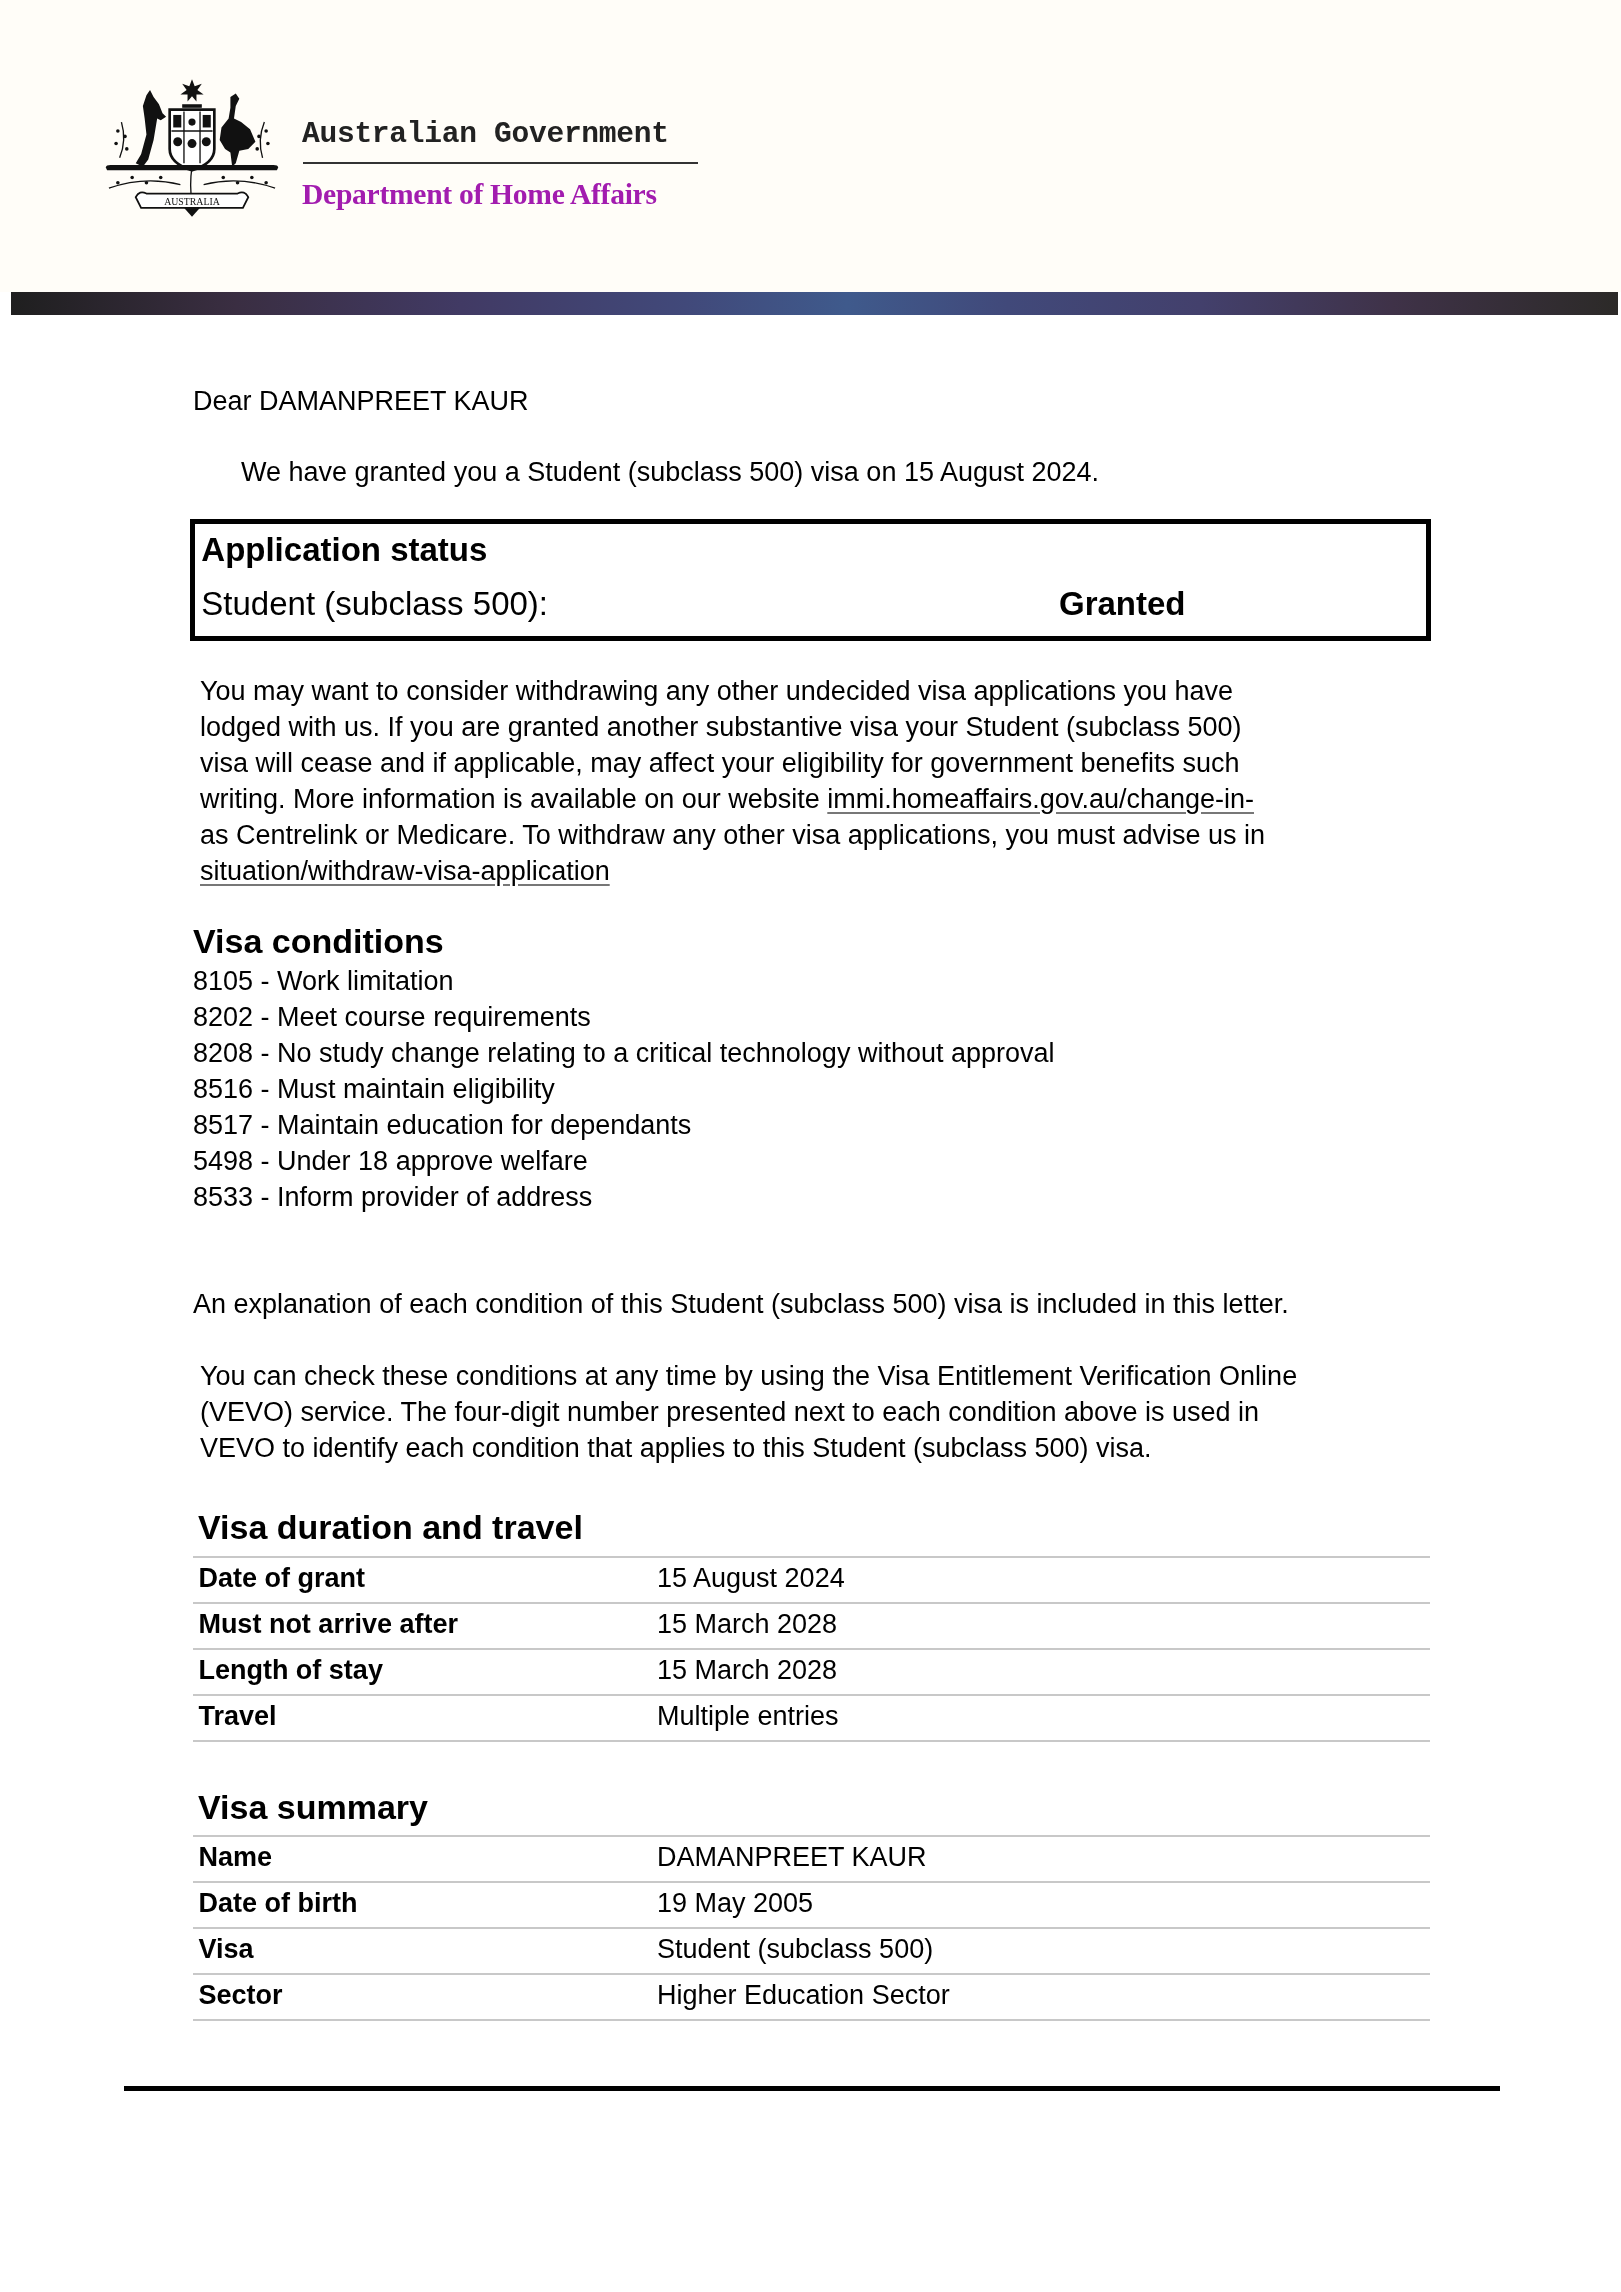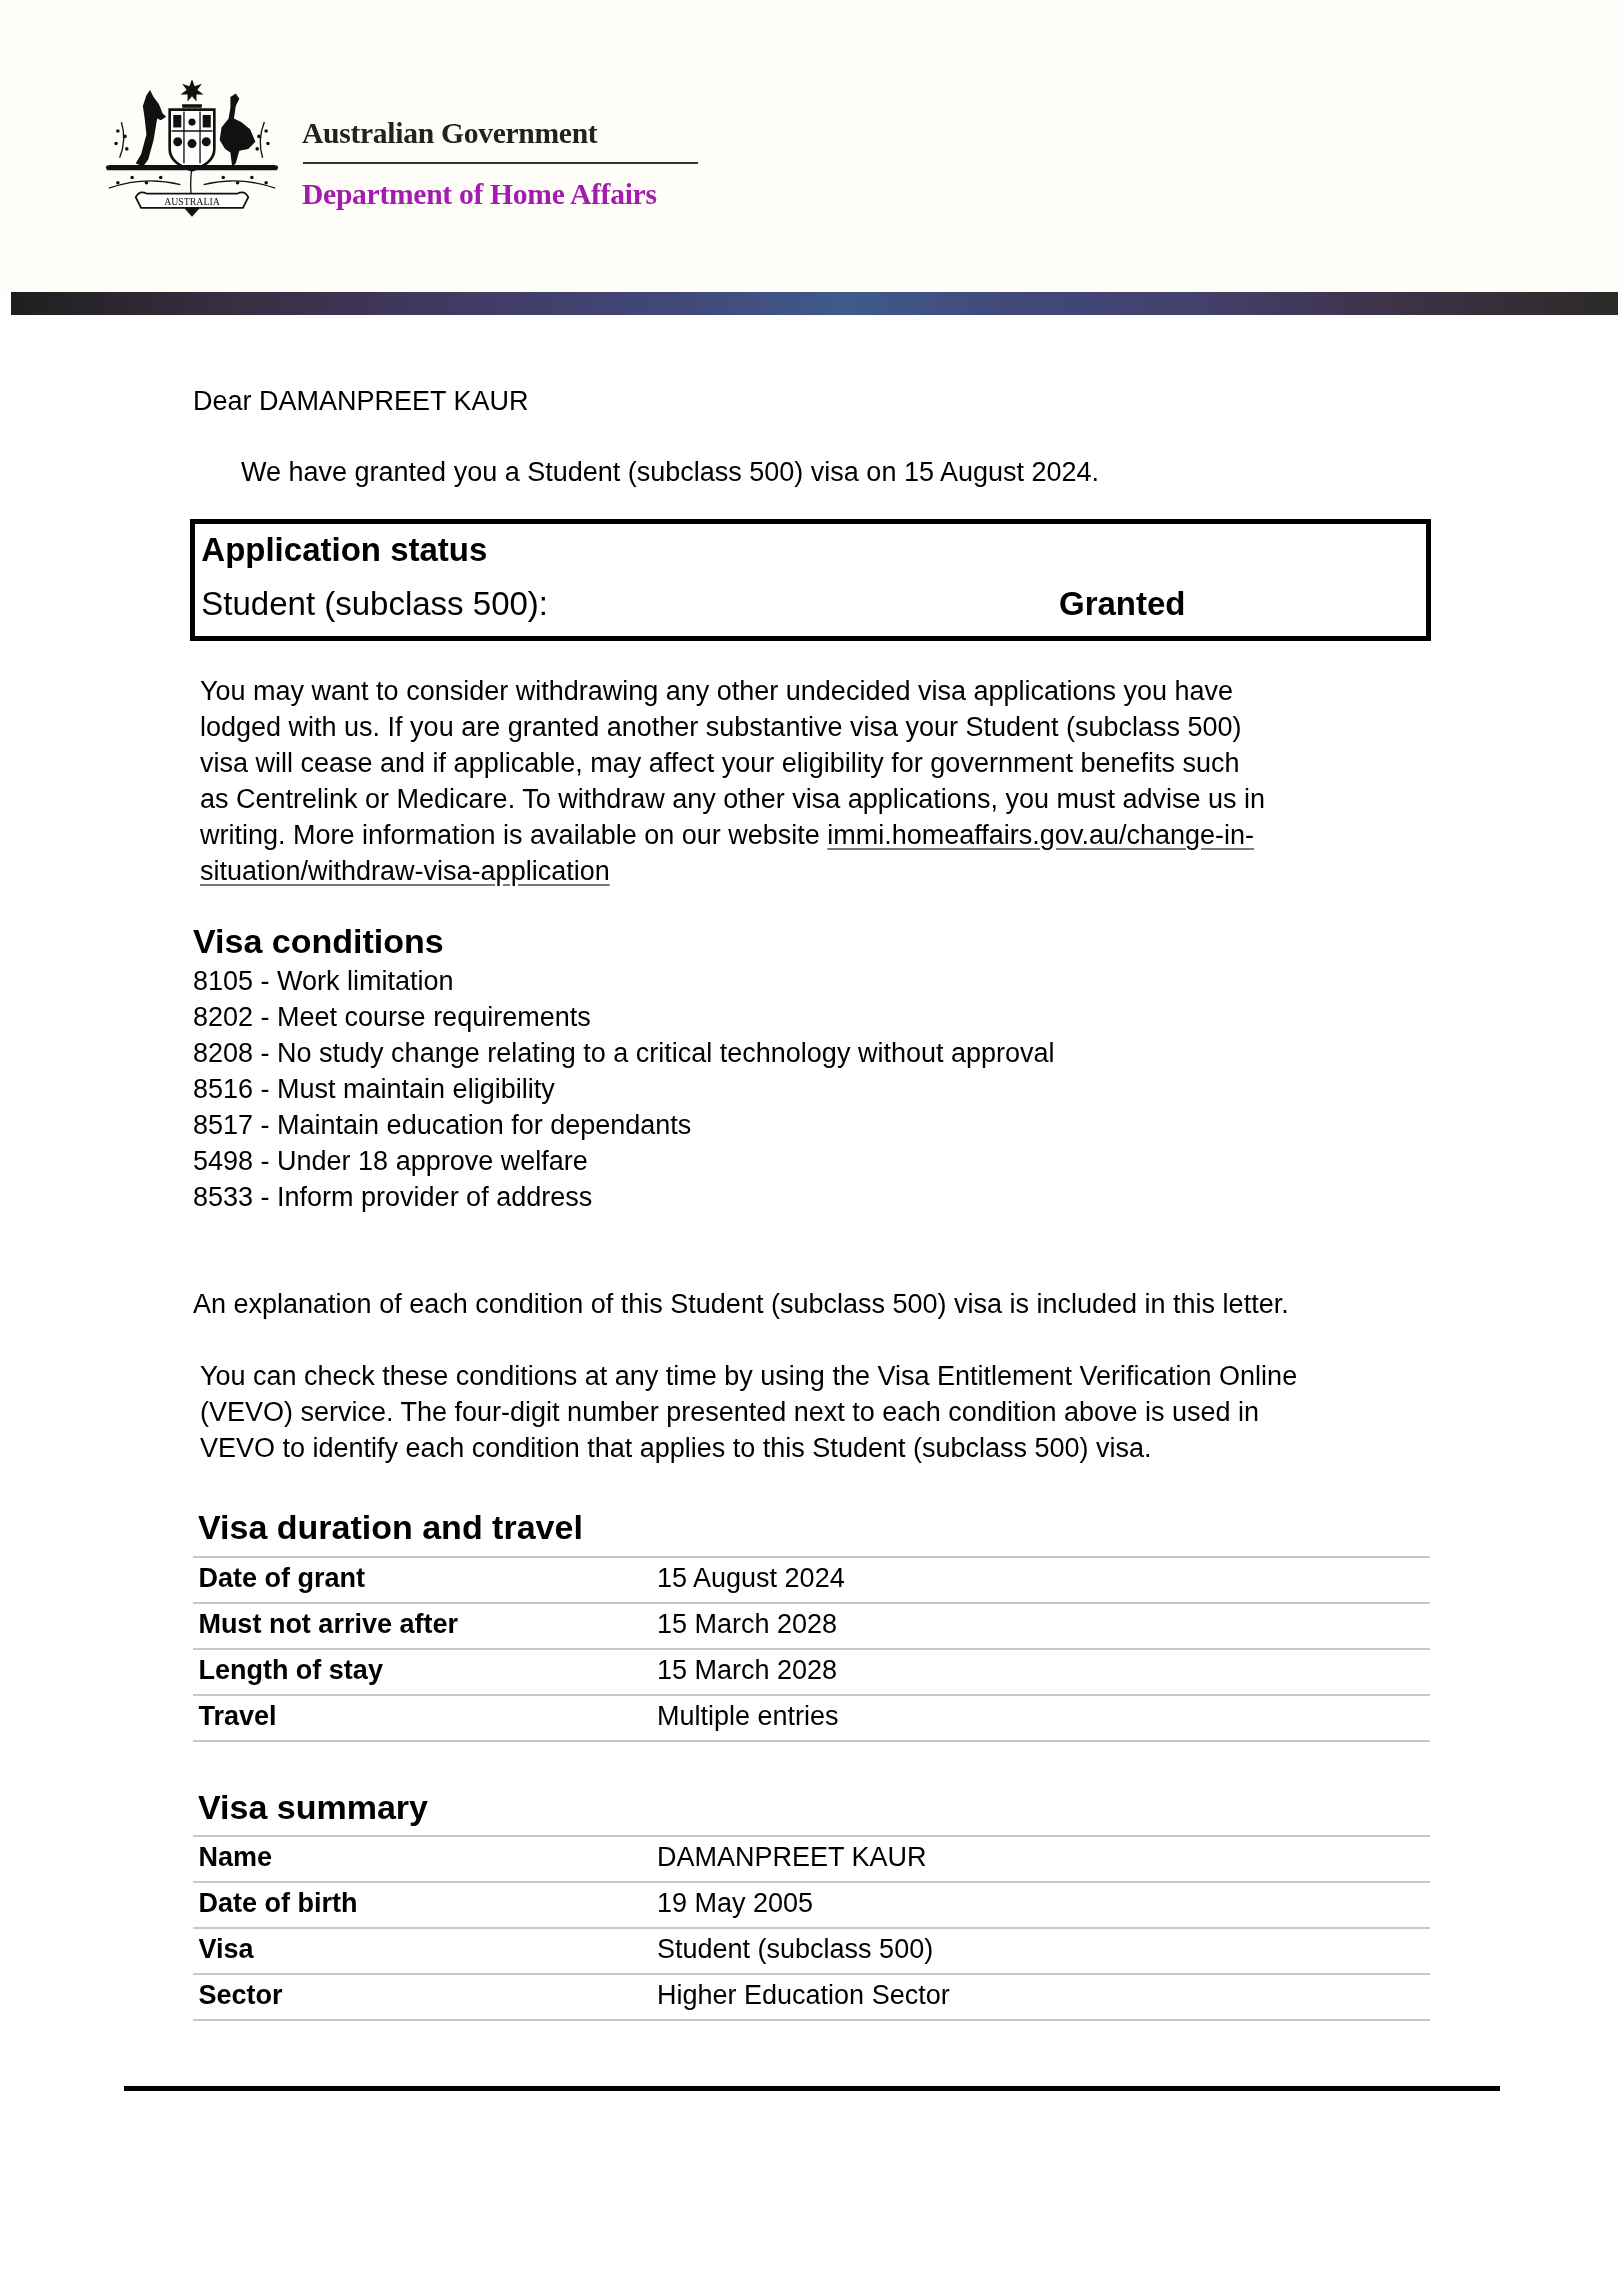--- a/index.html
+++ b/index.html
@@ -9,21 +9,21 @@
       font-family: "Liberation Sans", "DejaVu Sans", sans-serif;
       color: #000;
     }
     .header {
       position: absolute; left: 0; top: 0; width: 1622px; height: 292px;
       background: #fffdf8;
     }
     .crest { position: absolute; left: 100px; top: 77px; width: 184px; height: 142px; }
     .gov-name {
       position: absolute; left: 302px; top: 117px;
-      font-family: Liberation Serif, serif; font-weight: bold;
+      font-family: Liberation Mono, monospace; font-weight: bold;
       font-size: 29.6px; color: #222; letter-spacing: -0.3px; white-space: nowrap; text-align: center;
     }
     .gov-rule {
       position: absolute; left: 303px; top: 162px; width: 395px; height: 1.8px; background: #333;
     }
     .dept-name {
       position: absolute; left: 302px; top: 178px;
       font-family: "Liberation Serif", "DejaVu Serif", serif; font-weight: bold;
       font-size: 29.6px; color: #a21caf; letter-spacing: -0.3px; white-space: nowrap;
     }
@@ -141,22 +141,22 @@
 <div class="status-box">
   <div class="status-title">Application status</div>
   <div class="status-label">Student (subclass 500):</div>
   <div class="status-value">Granted</div>
 </div>
 
 <div class="para" style="top:673px;">
   <span class="line">You may want to consider withdrawing any other undecided visa applications you have</span>
   <span class="line">lodged with us. If you are granted another substantive visa your Student (subclass 500)</span>
   <span class="line">visa will cease and if applicable, may affect your eligibility for government benefits such</span>
+  <span class="line"><span>writing. More information is available on our website </span><a class="link">immi.homeaffairs.gov.au/change-in-</a></span>
   <span class="line">as Centrelink or Medicare. To withdraw any other visa applications, you must advise us in</span>
-  <span class="line"><span>writing. More information is available on our website </span><a class="link">immi.homeaffairs.gov.au/change-in-</a></span>
   <span class="line"><a class="link">situation/withdraw-visa-application</a></span>
 </div>
 
 <div class="heading" style="top:922px;">Visa conditions</div>
 <ul class="cond-list">
   <li>8105 - Work limitation</li>
   <li>8202 - Meet course requirements</li>
   <li>8208 - No study change relating to a critical technology without approval</li>
   <li>8516 - Must maintain eligibility</li>
   <li>8517 - Maintain education for dependants</li>

